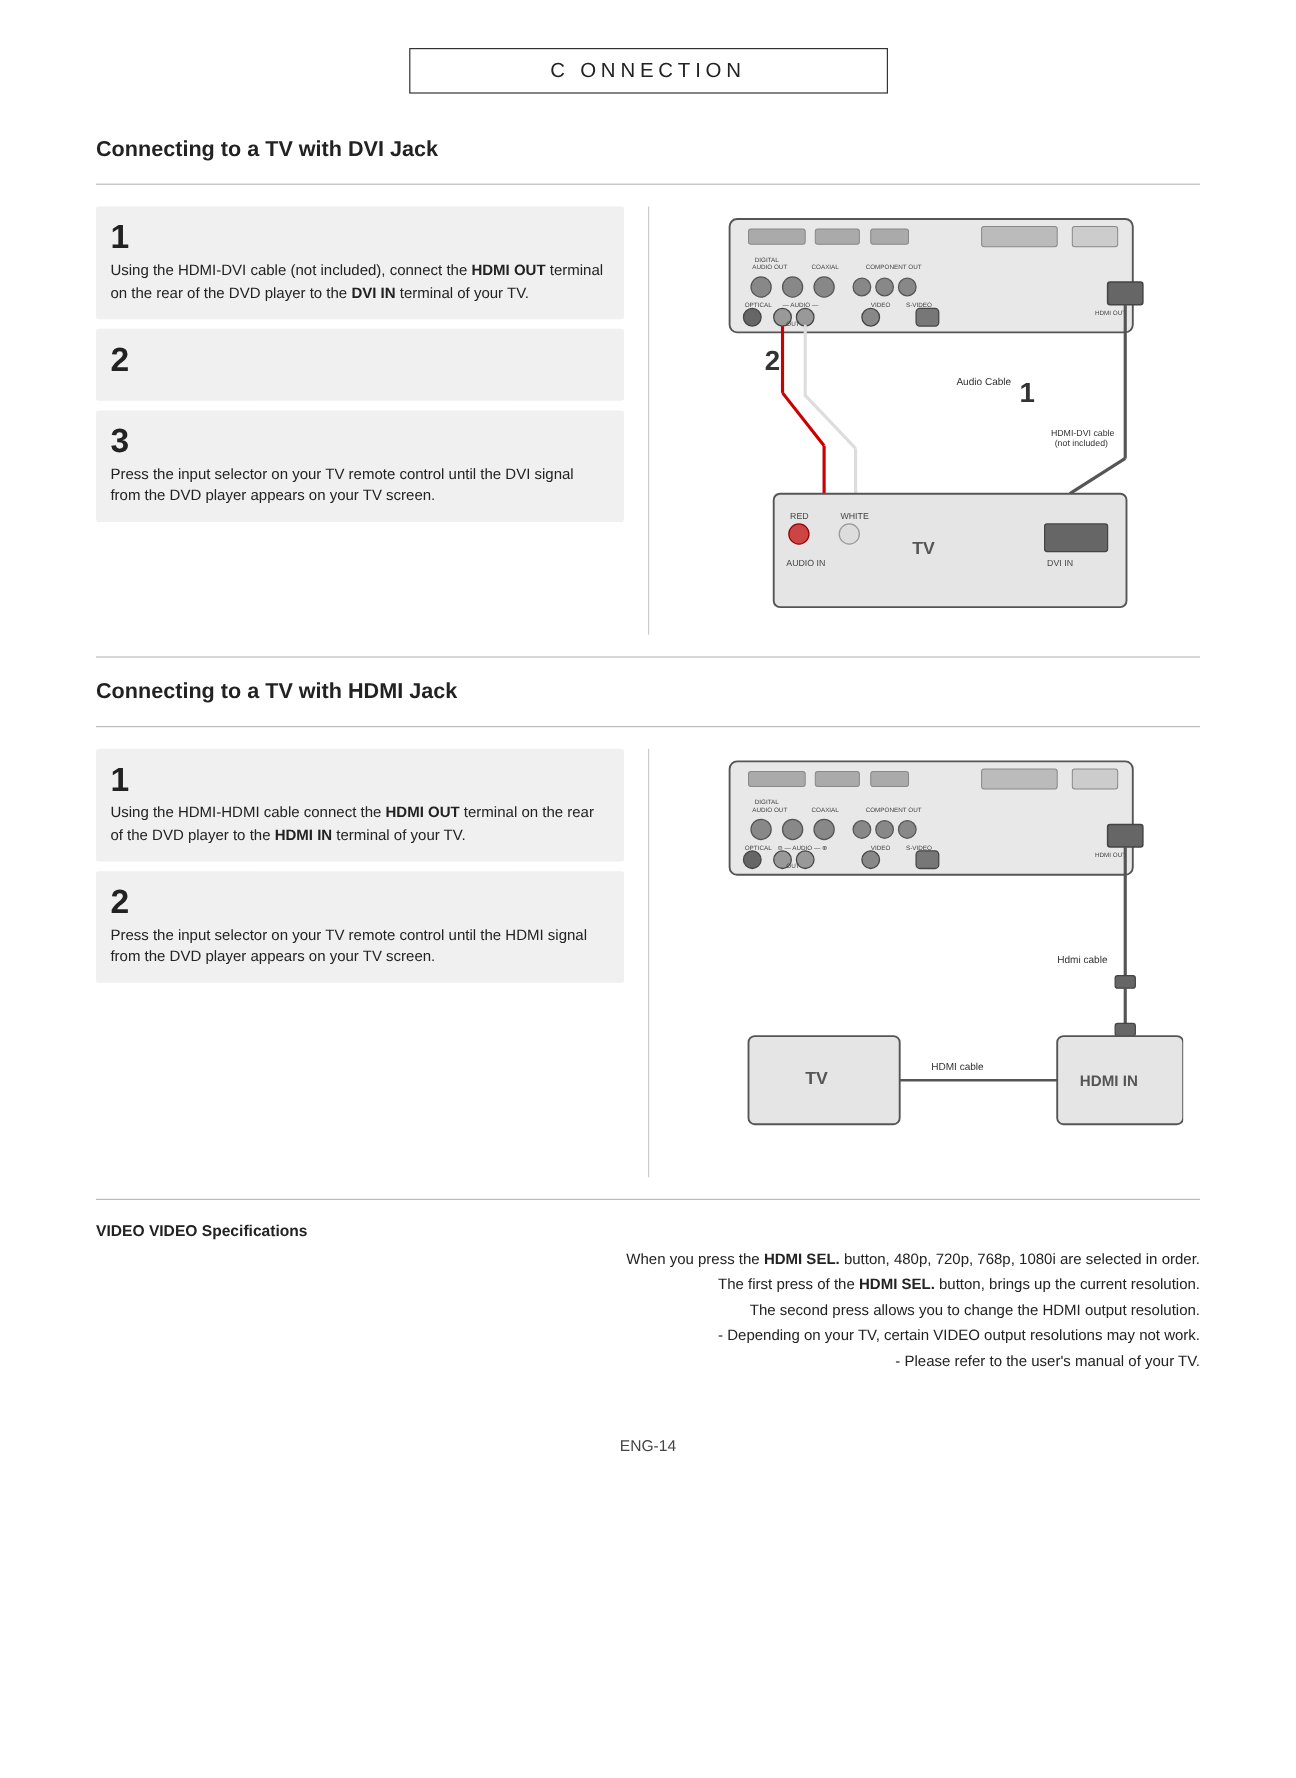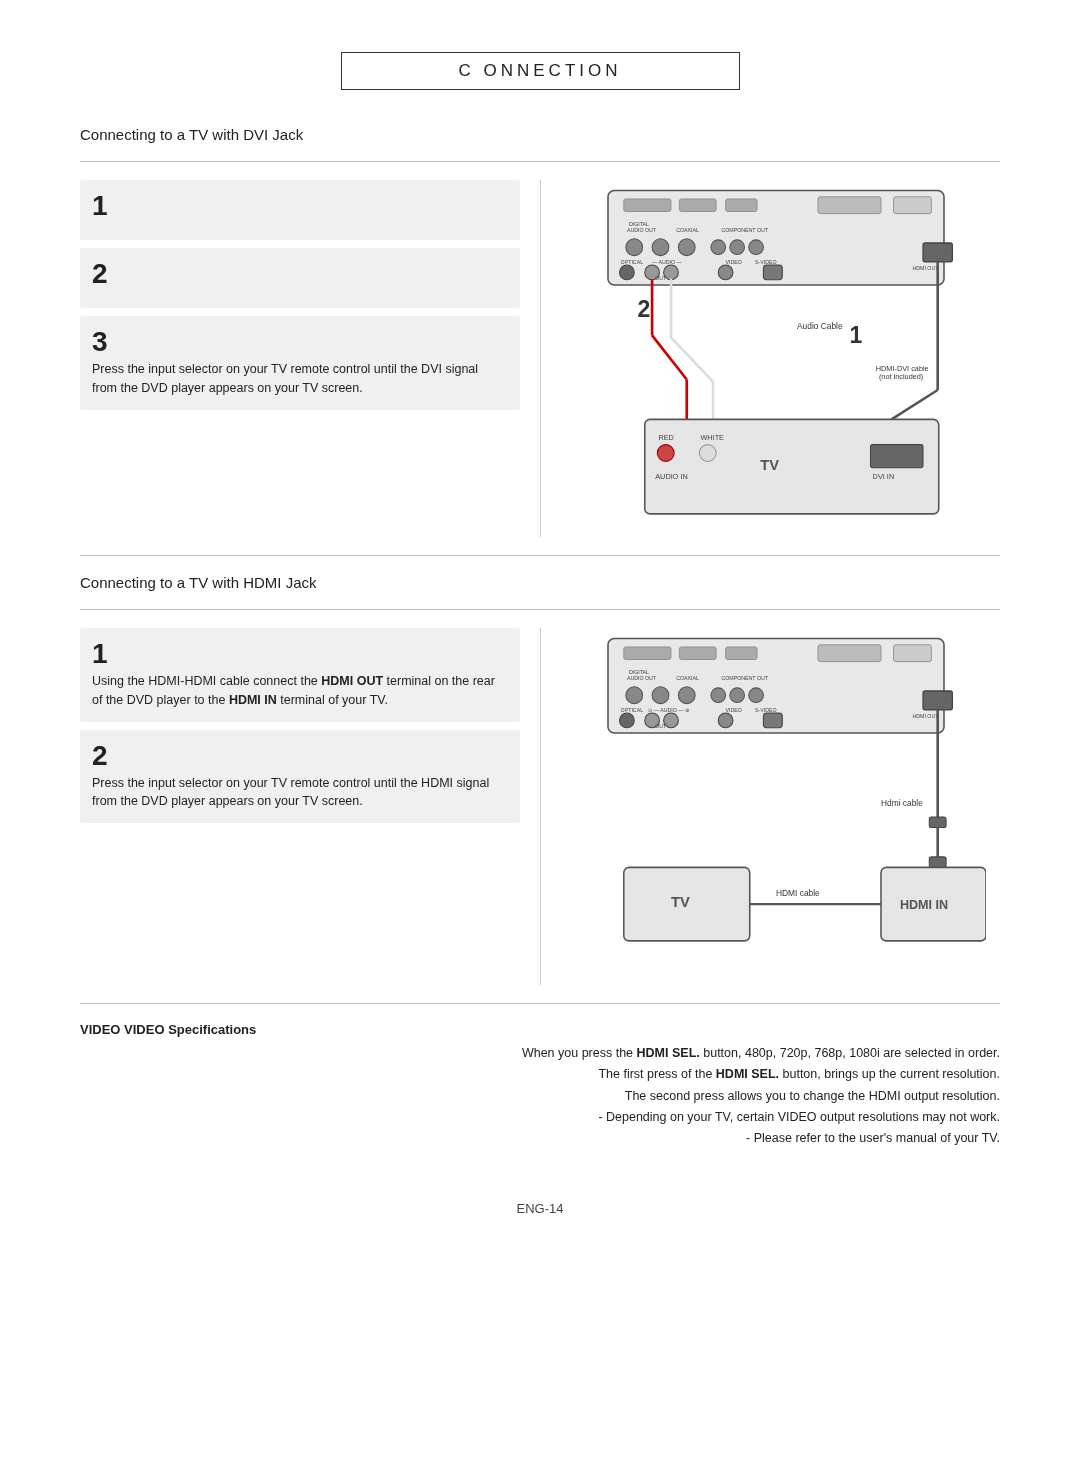--- a/index.html
+++ b/index.html
@@ -9,38 +9,38 @@
       font-size: 13px;
       color: #222;
       width: 1080px;
       min-height: 1482px;
       padding: 40px 80px;
     }
     .page-title-box {
       border: 1.5px solid #333;
       display: inline-block;
       padding: 8px 25px;
-      margin: 12px auto 30px auto;
+      margin: 0 auto 30px auto;
       display: flex;
       justify-content: center;
       width: 399px;
       margin-left: auto;
       margin-right: auto;
       margin-bottom: 36px;
     }
     .page-title {
       font-size: 17px;
       letter-spacing: 4px;
       font-weight: normal;
       text-align: center;
       color: #222;
     }
     .section-title {
-      font-size: 15px;
-      font-weight: normal;
+      font-size: 18px;
+      font-weight: bold;
       margin-bottom: 10px;
       margin-top: 10px;
     }
     .section-wrapper {
       display: flex;
       flex-direction: row;
       gap: 0;
       margin-bottom: 0;
     }
     .steps-col {
@@ -123,20 +123,23 @@
 <div class="section-title">Connecting to a TV with DVI Jack</div>
 
 <hr class="section-divider">
 
 <div class="section-wrapper">
 
   <div class="steps-col">
 
     <div class="step-box">
       <div class="step-number">1</div>
+      <div class="step-text">
+        Using the HDMI-DVI cable (not included), connect the <b>HDMI OUT</b> terminal on the rear of the DVD player to the <b>DVI IN</b> terminal of your TV.
+      </div>
     </div>
 
     <div class="step-box">
       <div class="step-number">2</div>
     </div>
 
     <div class="step-box">
       <div class="step-number">3</div>
       <div class="step-text">
         Press the input selector on your TV remote control until the DVI signal from the DVD player appears on your TV screen.

